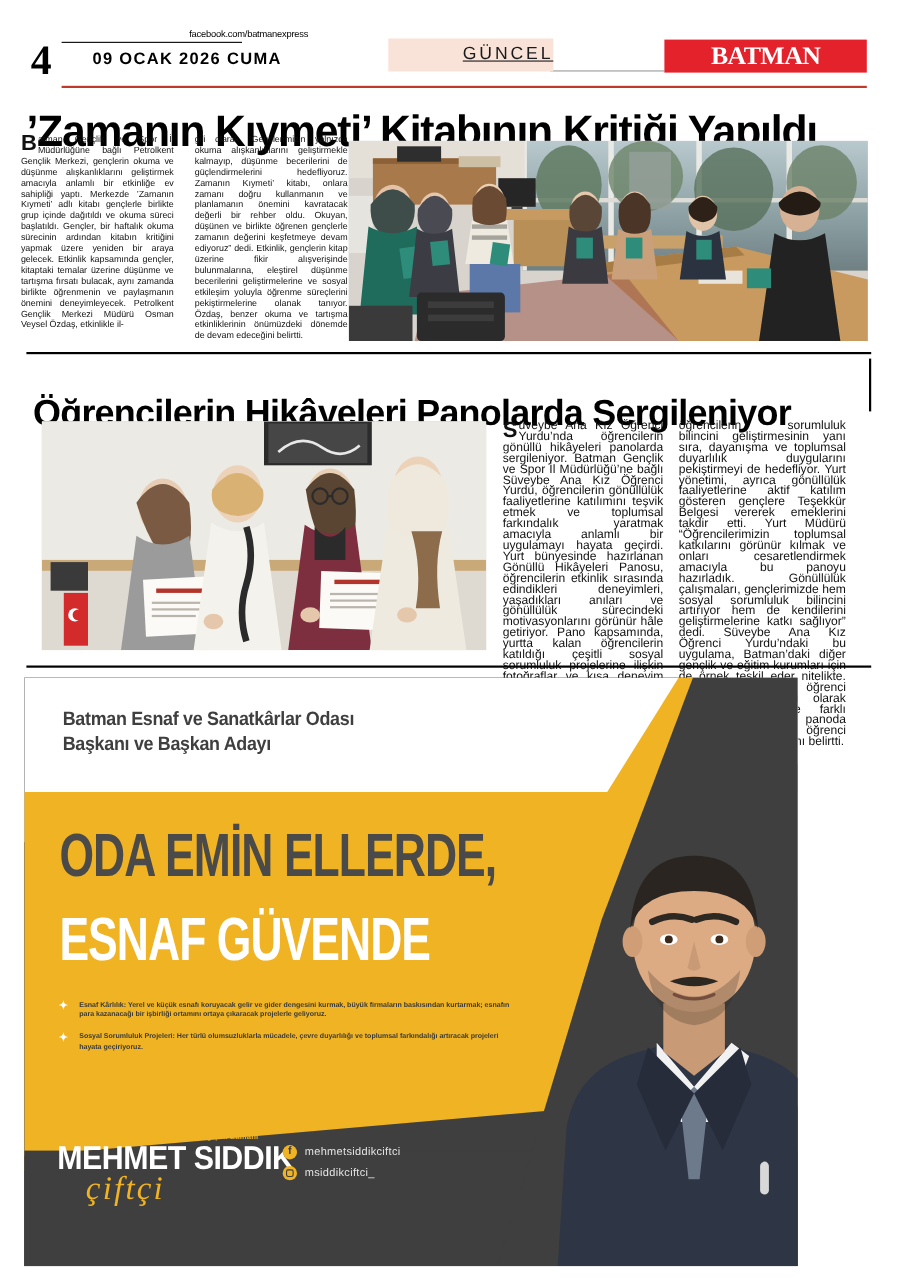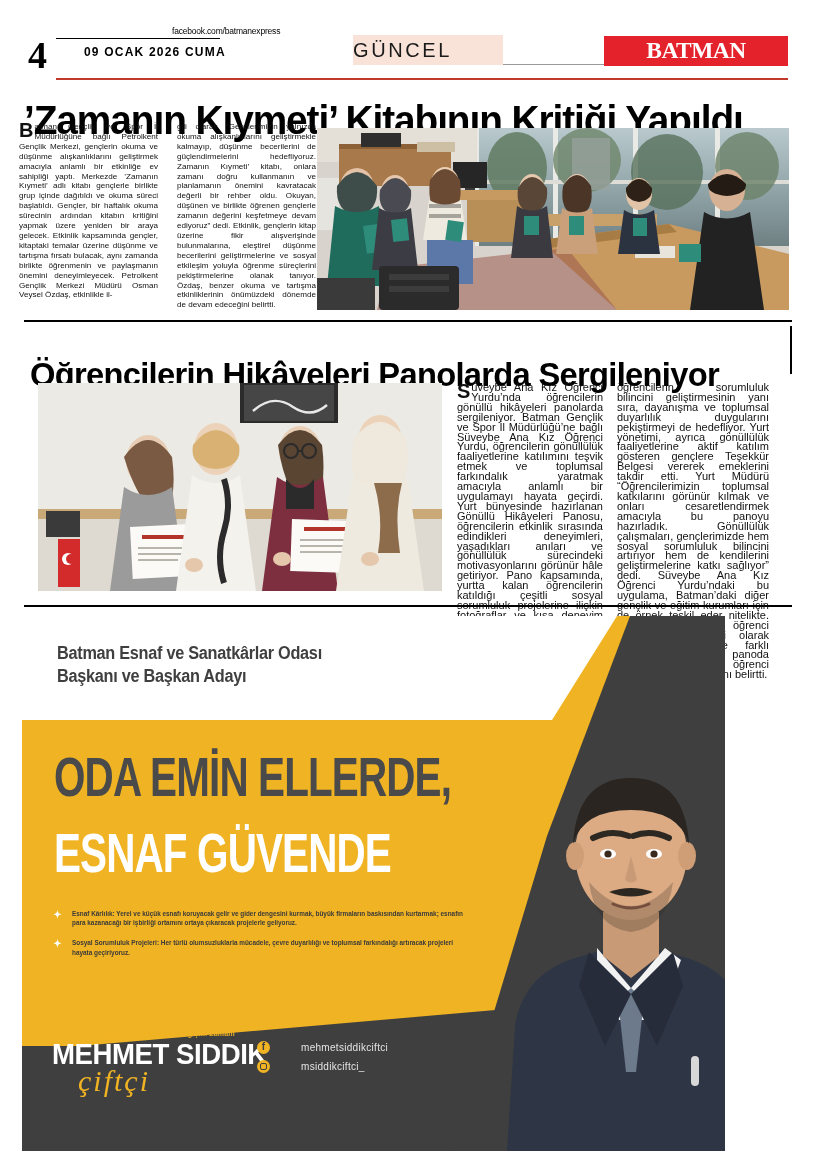--- a/index.html
+++ b/index.html
@@ -24,30 +24,30 @@
   }
   .mast-rule-top{
     position:absolute;left:56px;top:24px;width:164px;height:1px;background:#000;
   }
   .fb-handle{
     position:absolute;left:172px;top:12px;
     font-size:8.5px;letter-spacing:-0.2px;white-space:nowrap;text-align:right;
   }
   .mast-date{
     position:absolute;left:84px;top:31px;
-    font-size:12px;font-weight:bold;letter-spacing:1.2px;
+    font-size:15px;font-weight:bold;letter-spacing:1.2px;
     font-family:"Liberation Sans",sans-serif;
   }
   .section-chip{
     position:absolute;left:353px;top:21px;width:150px;height:30px;
     background:#f9e3d8;
   }
   .section-chip span{
-    display:block;text-align:left;line-height:30px;
-    font-size:20px;letter-spacing:2.6px;font-weight:normal;color:#1a1a1a;
+    display:block;text-align:right;line-height:30px;
+    font-size:16px;letter-spacing:2.6px;font-weight:normal;color:#1a1a1a;text-decoration:underline;
   }
   .brand{
     position:absolute;left:604px;top:22px;width:184px;height:30px;
     background:#e4222c;overflow:hidden;
   }
   .brand span{
     display:block;text-align:center;
     font-family:"Liberation Serif",serif;
     font-weight:bold;color:#fff;
     font-size:23px;line-height:30px;
@@ -207,21 +207,21 @@
   .ad-sig-surname{
     position:absolute;left:26px;top:26px;
     font-family:"Liberation Serif",serif;
     font-style:italic;font-size:30px;color:#f0b323;
     letter-spacing:2px;
   }
   .ad-social{
     position:absolute;left:235px;top:425px;
   }
   .ad-social-row{
-    display:flex;align-items:center;margin-bottom:6px;gap:24px;
+    display:flex;align-items:center;margin-bottom:6px;
   }
   .ad-social-icon{
     width:13px;height:13px;border-radius:50%;
     background:#f0b323;margin-right:7px;flex:none;
     position:relative;
   }
   .ad-social-icon::after{
     content:"";position:absolute;left:3px;top:3px;width:7px;height:7px;
     border:1.3px solid #3f3f3f;border-radius:2px;box-sizing:border-box;
   }

